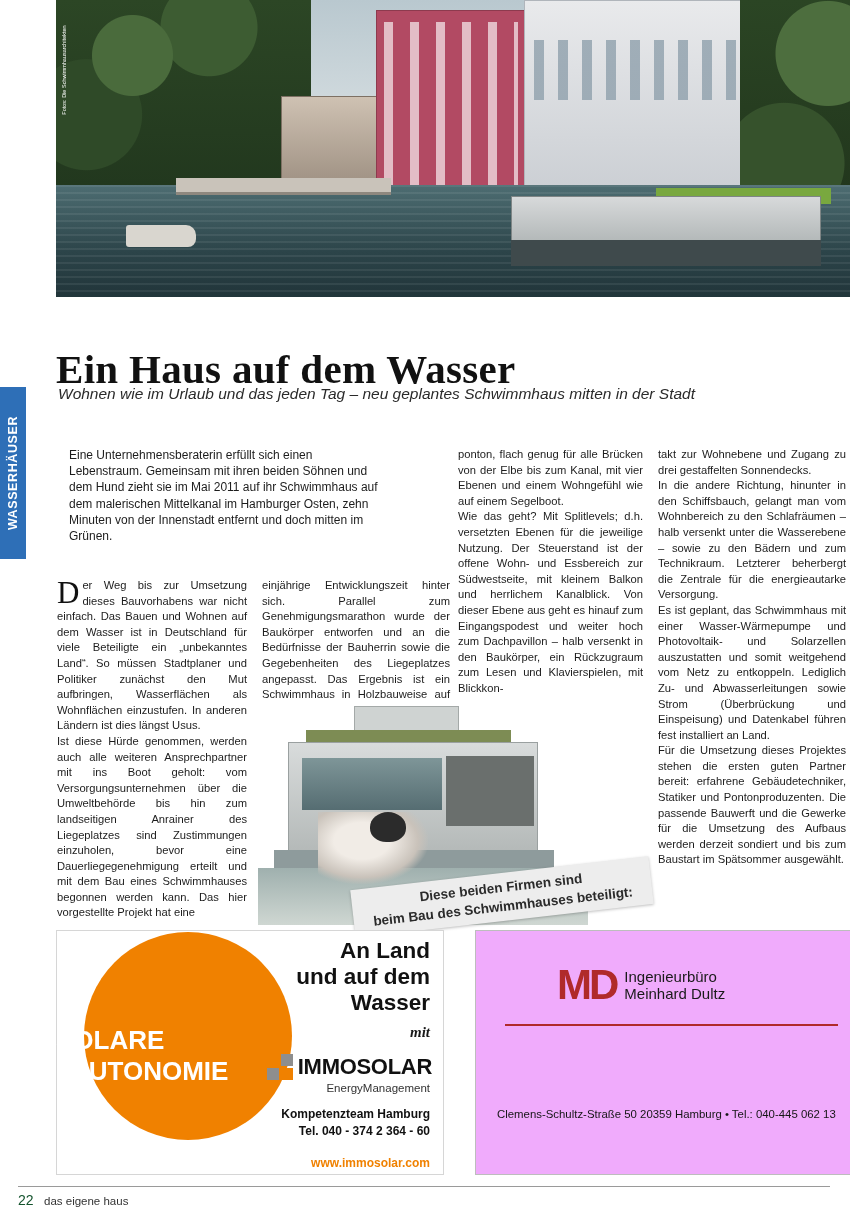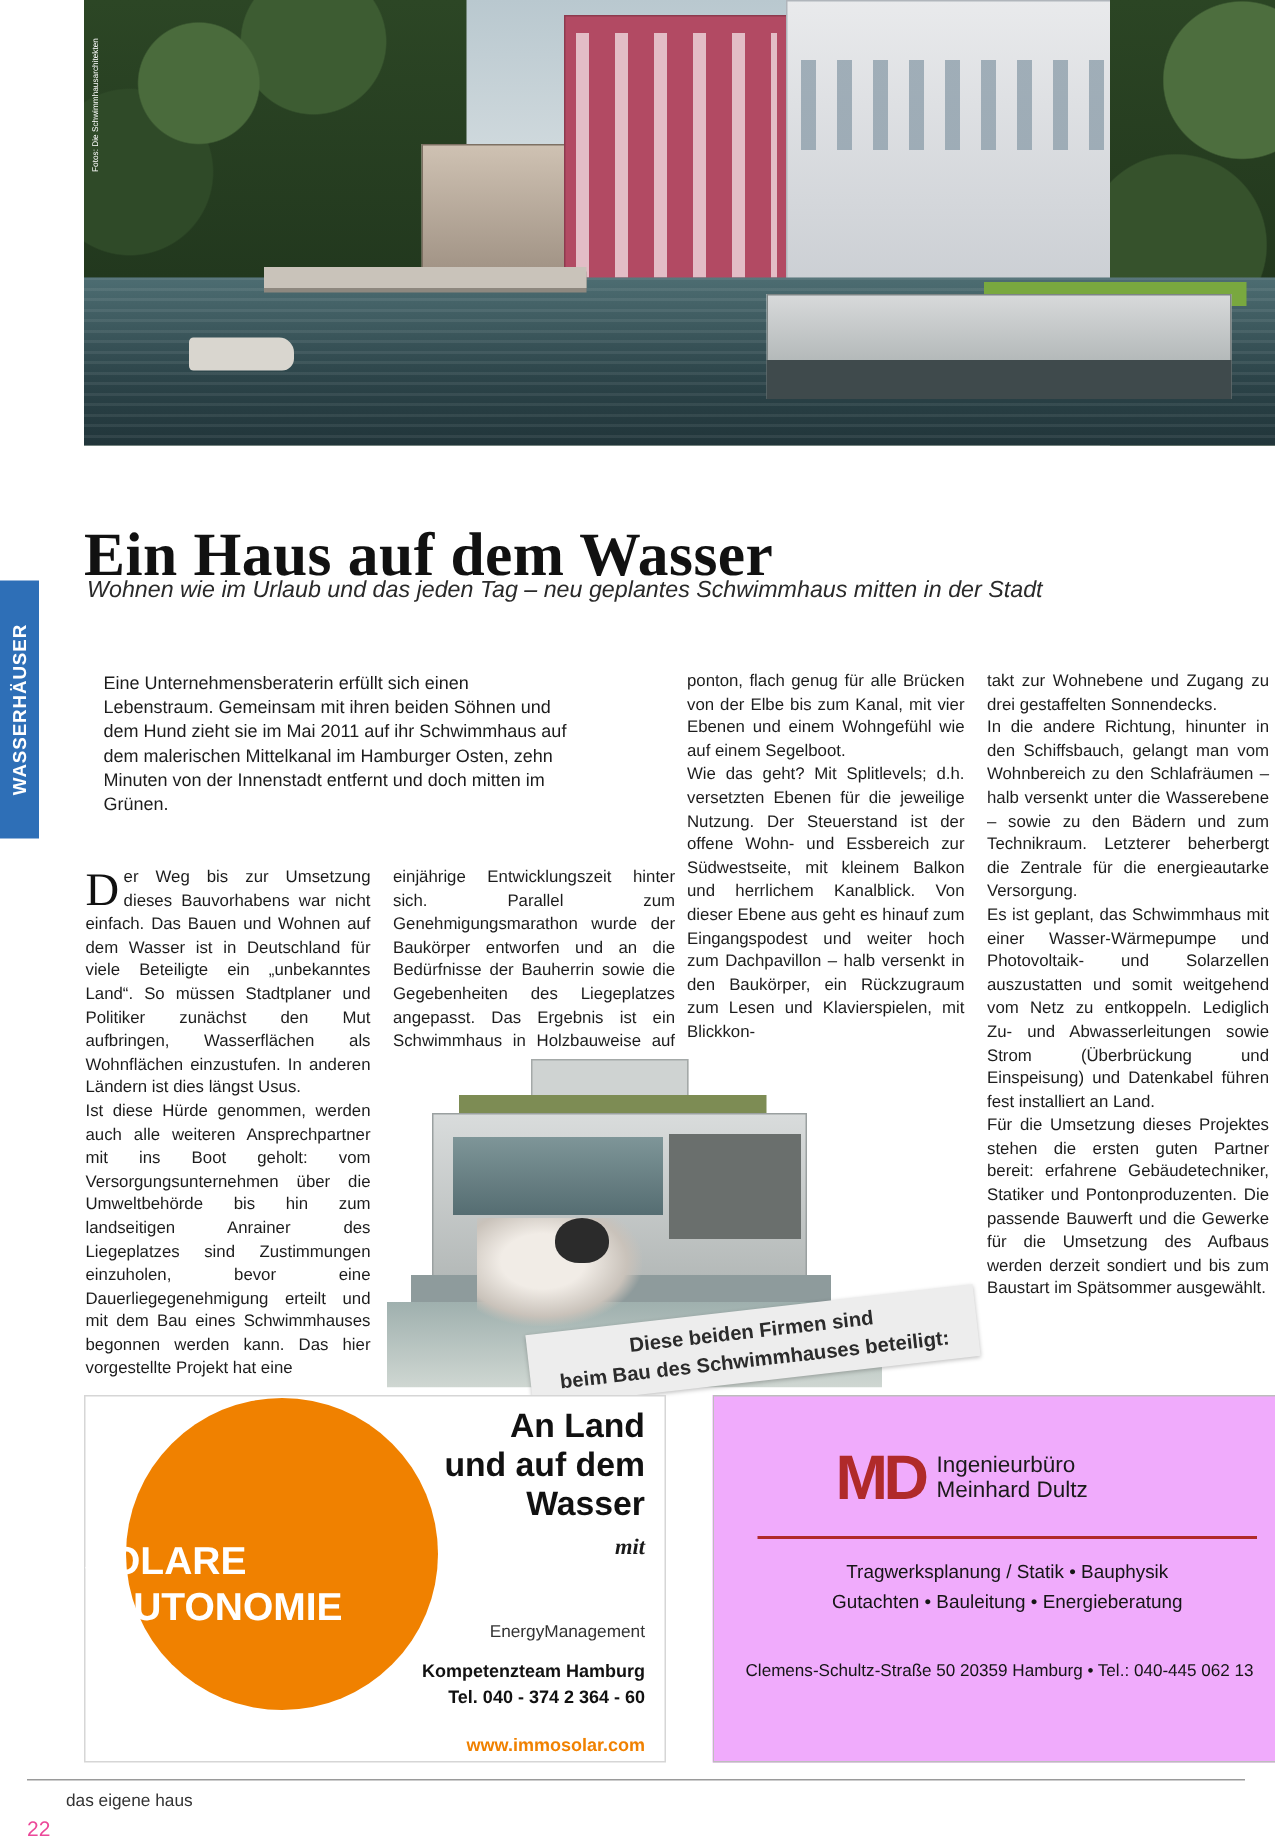--- a/index.html
+++ b/index.html
@@ -486,22 +486,21 @@
     top: 1186px;
     width: 812px;
     height: 1px;
     background: #9a9a9a;
   }
   .folio {
     position: absolute;
     left: 18px;
     top: 1192px;
     font-size: 14px;
-    color: #ec4899;
-    margin-top: 19px;
+    color: #14532d;
   }
   .footer-text {
     position: absolute;
     left: 44px;
     top: 1195px;
     font-size: 11.5px;
     color: #333;
   }
 </style>
 </head>
@@ -576,41 +575,46 @@
   <div class="solare-text">
     <div>SOLARE</div>
     <div class="l2">AUTONOMIE</div>
   </div>
   <div class="ad-left-head">
     <div>An Land</div>
     <div>und auf dem</div>
     <div>Wasser</div>
   </div>
   <div class="ad-left-mit">mit</div>
+  <div class="immosolar">
+    <span class="immosolar-mark">
+      <i></i>
+        <i></i>
+        <i></i>
+        <i></i>
+    </span>
+    <span class="immosolar-name">IMMOSOLAR</span>
+  </div>
   <div class="immosolar-sub">EnergyManagement</div>
   <div class="ad-left-contact">
     <div>Kompetenzteam Hamburg</div>
     <div>Tel. 040 - 374 2 364 - 60</div>
   </div>
   <div class="ad-left-url">www.immosolar.com</div>
 </div>
 
 <div class="ad-right">
   <div class="md-logo">
     <span class="md-mark">MD</span>
     <span class="md-words">
       <span>Ingenieurbüro</span><br>
       <span>Meinhard Dultz</span>
     </span>
   </div>
   <div class="md-rule"></div>
-  <div class="md-services">
-    <div>Tragwerksplanung / Statik • Bauphysik</div>
-    <div>Gutachten • Bauleitung • Energieberatung</div>
-  </div>
   <div class="md-contact">
     <div>Clemens-Schultz-Straße 50 20359 Hamburg • Tel.: 040-445 062 13</div>
   </div>
 </div>
 
 <div class="footer-rule"></div>
 <div class="folio">22</div>
 <div class="footer-text">das eigene haus</div>
 
 </body></html>

